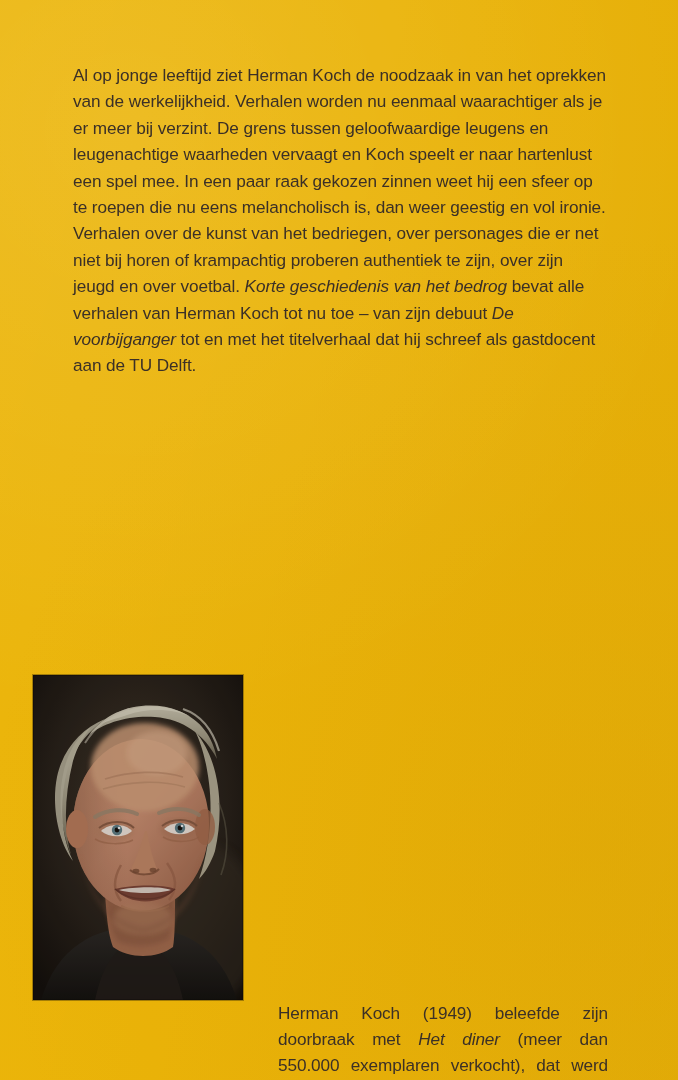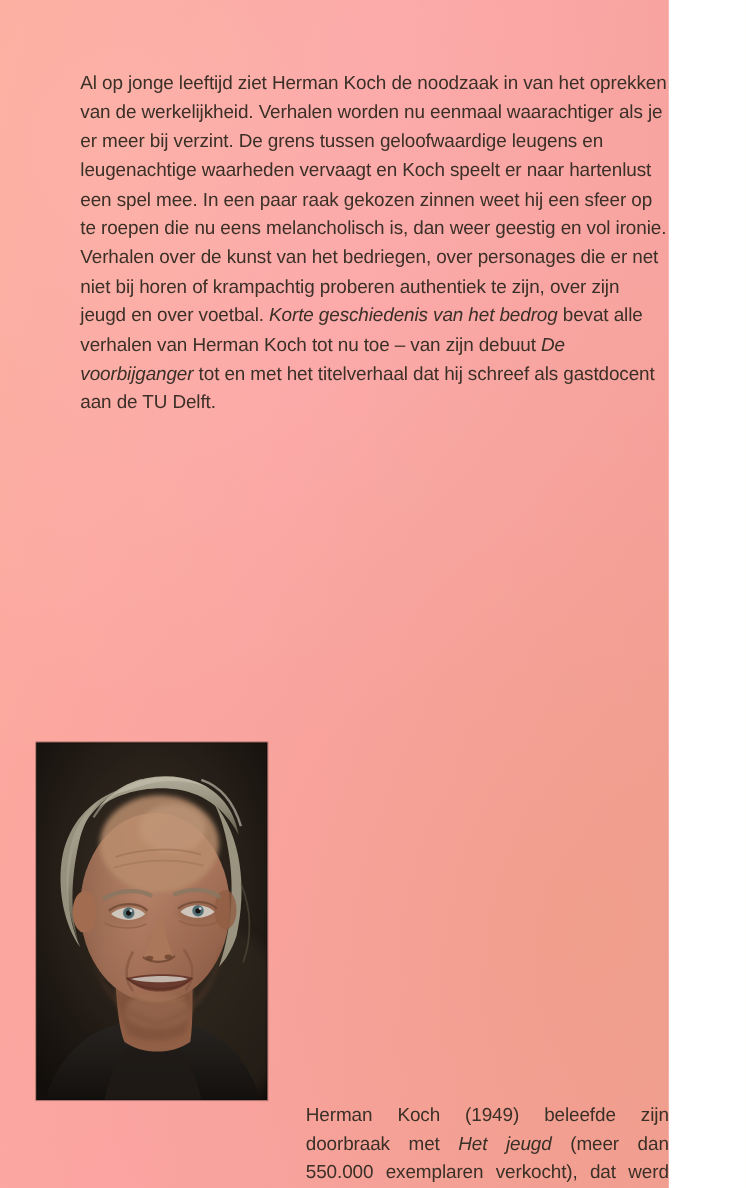--- a/index.html
+++ b/index.html
@@ -2,23 +2,23 @@
 <html><head>
 <meta charset="utf-8">
 <style>
   html, body {
     margin: 0;
     padding: 0;
     background: #ffffff;
   }
   #cover {
     position: relative;
-    width: 608px;
+    width: 678px;
     height: 1080px;
-    background: #fca5a5;
+    background: #eab308;
     overflow: hidden;
     font-family: "Liberation Sans", sans-serif;
     -webkit-font-smoothing: antialiased;
   }
   
   #cover::before {
     content: "";
     position: absolute;
     inset: 0;
     background:
@@ -185,16 +185,16 @@
       <path d="M48 178 C 54 218 80 248 110 252 C 140 248 164 218 170 178 C 168 216 146 252 110 258 C 74 252 52 216 48 178 Z" fill="#8a5740" opacity="0.35" filter="url(#soft)"></path>
 
       <rect x="0" y="0" width="210" height="325" fill="none"></rect>
       <path d="M0 0 H210 V325 H0 Z" fill="url(#bgGlow)" opacity="0"></path>
       <rect x="0" y="0" width="210" height="325" fill="#000" opacity="0.14" style="mix-blend-mode:multiply" mask="none"></rect>
       <rect x="0" y="0" width="210" height="325" fill="none" stroke="#0b0906" stroke-width="2" opacity="0.35"></rect>
     </svg>
   </div>
 
   <div class="bio">
-    <span>Herman Koch (1949) beleefde zijn doorbraak met </span><i>Het jeugd</i><span> (meer dan 550.000 exemplaren verkocht), dat werd bekroond met de NS Publieksprijs 2009 en in zeventien landen is verschenen. Van Kochs nieuwe roman </span>
+    <span>Herman Koch (1949) beleefde zijn doorbraak met </span><i>Het diner</i><span> (meer dan 550.000 exemplaren verkocht), dat werd bekroond met de NS Publieksprijs 2009 en in zeventien landen is verschenen. Van Kochs nieuwe roman </span>
   </div>
 
 </div>
 
 </body></html>

